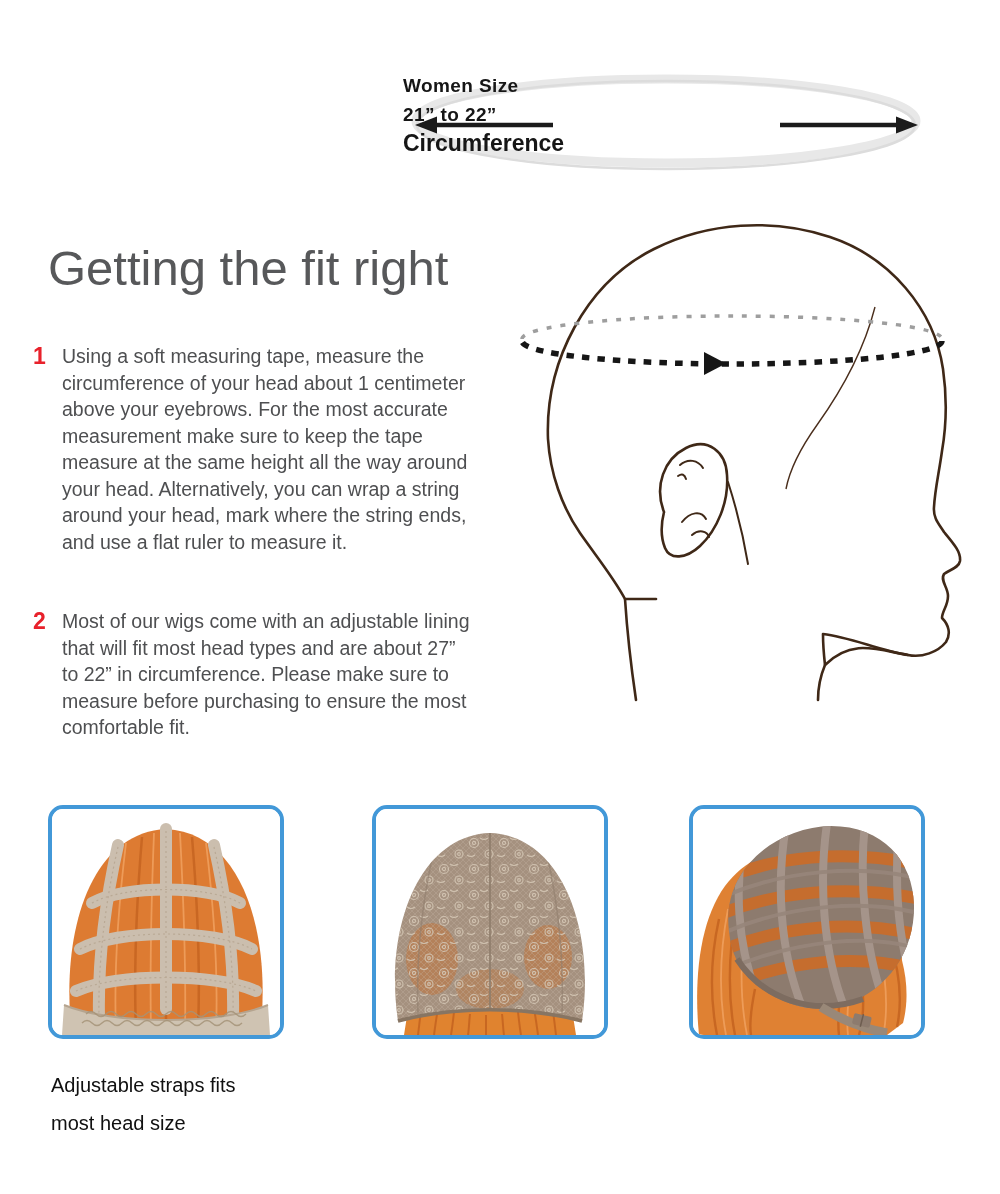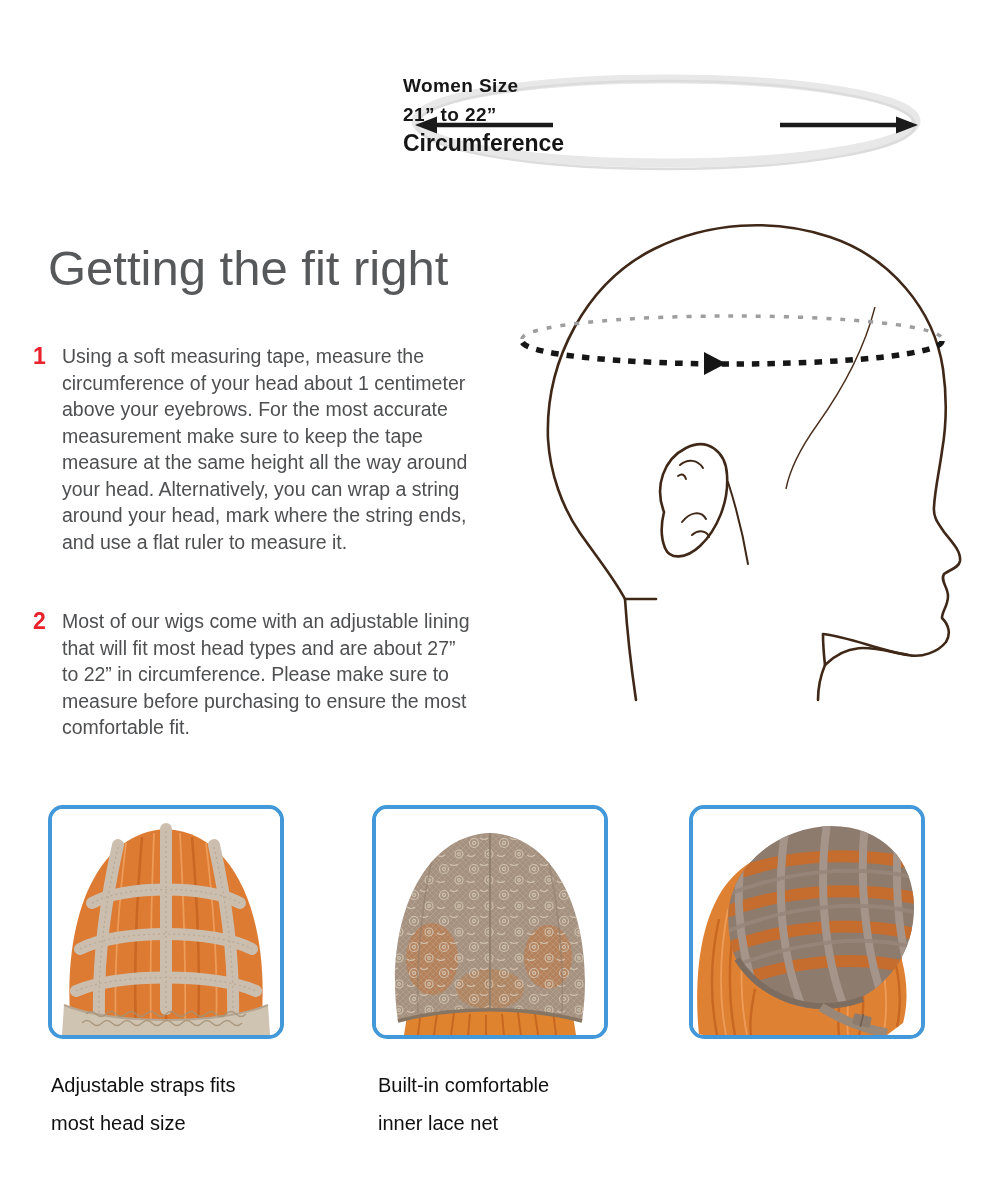--- a/index.html
+++ b/index.html
@@ -279,16 +279,14 @@
       <g>
         <path d="M128,198 C150,212 172,220 194,224" stroke="#998878" stroke-width="9" fill="none"></path>
         <rect x="160" y="206" width="18" height="11" rx="2" fill="#8d7b6e" transform="rotate(14 169 211)"></rect>
         <line x1="169" y1="205" x2="169" y2="218" stroke="#6e5d50" stroke-width="1.5" transform="rotate(14 169 211)"></line>
       </g>
     </svg>
   </div>
 
   <div class="fcap fcap1">Adjustable straps fits
 most head size</div>
-  <div class="fcap fcap2">Built-in comfortable
-inner lace net</div>
 
 </div>
 
 </body></html>

